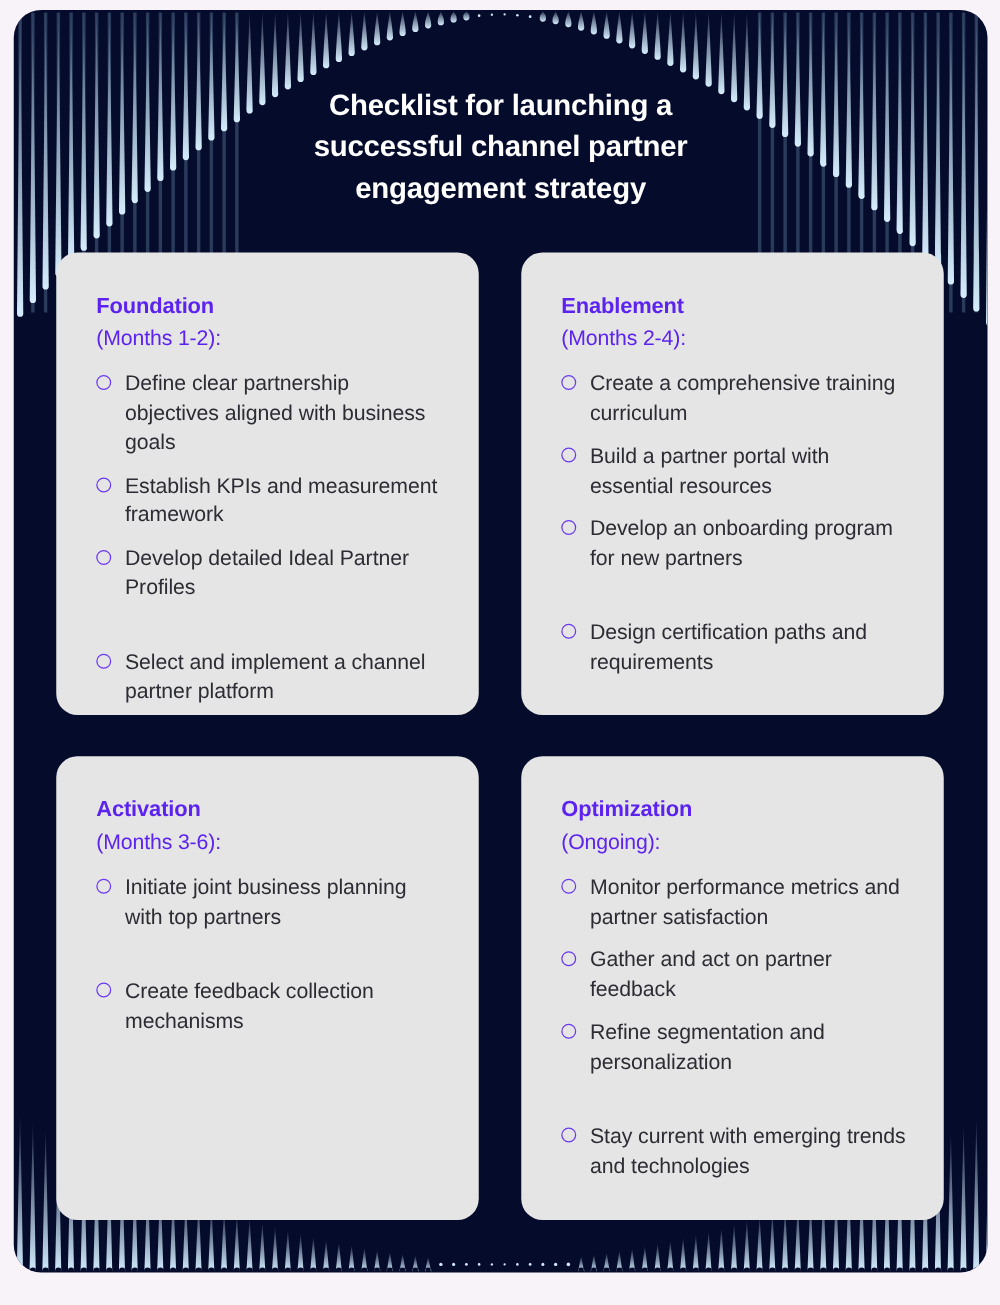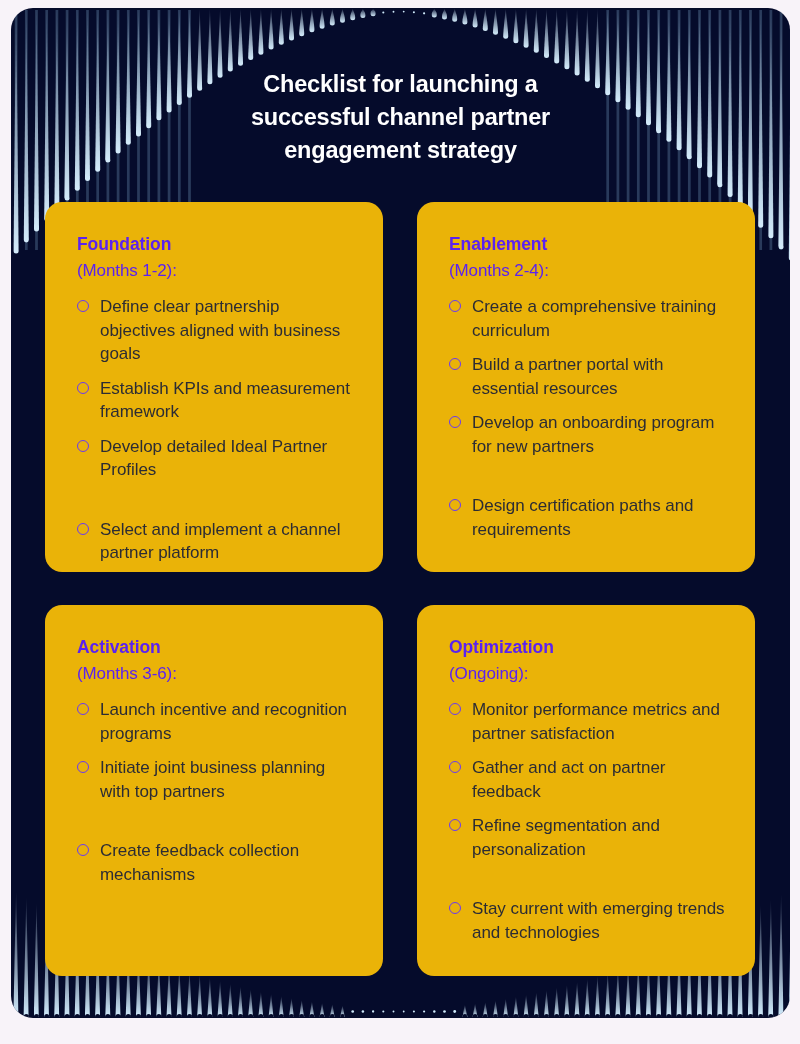--- a/index.html
+++ b/index.html
@@ -65,21 +65,21 @@
     width: 710px;
     display: grid;
     grid-template-columns: 338px 338px;
     grid-template-rows: 370px 371px;
     column-gap: 34px;
     row-gap: 33px;
     z-index: 6;
   }
 
   .card {
-    background: #eab308;
+    background: #e5e5e5;
     border-radius: 17px;
     padding: 30px 26px 20px 32px;
     box-sizing: border-box;
     overflow: hidden;
   }
 
   .card-heading {
     color: #5b22f0;
     font-size: 17.5px;
     font-weight: bold;
@@ -371,21 +371,20 @@
         <li class="item"><span class="bullet"></span><span class="item-text">Build a partner portal with essential resources</span></li>
         <li class="item"><span class="bullet"></span><span class="item-text">Develop an onboarding program for new partners</span></li>
         <li class="item"><span class="bullet"></span><span class="item-text">Design certification paths and requirements</span></li>
       </ul>
     </div>
 
     <div class="card">
       <div class="card-heading">Activation</div>
       <div class="card-period">(Months 3-6):</div>
       <ul class="items">
-        <li class="item"><span class="bullet"></span><span class="item-text">Launch incentive and recognition programs</span></li>
         <li class="item"><span class="bullet"></span><span class="item-text">Initiate joint business planning with top partners</span></li>
         <li class="item"><span class="bullet"></span><span class="item-text">Create feedback collection mechanisms</span></li>
       </ul>
     </div>
 
     <div class="card">
       <div class="card-heading">Optimization</div>
       <div class="card-period">(Ongoing):</div>
       <ul class="items">
         <li class="item"><span class="bullet"></span><span class="item-text">Monitor performance metrics and partner satisfaction</span></li>

